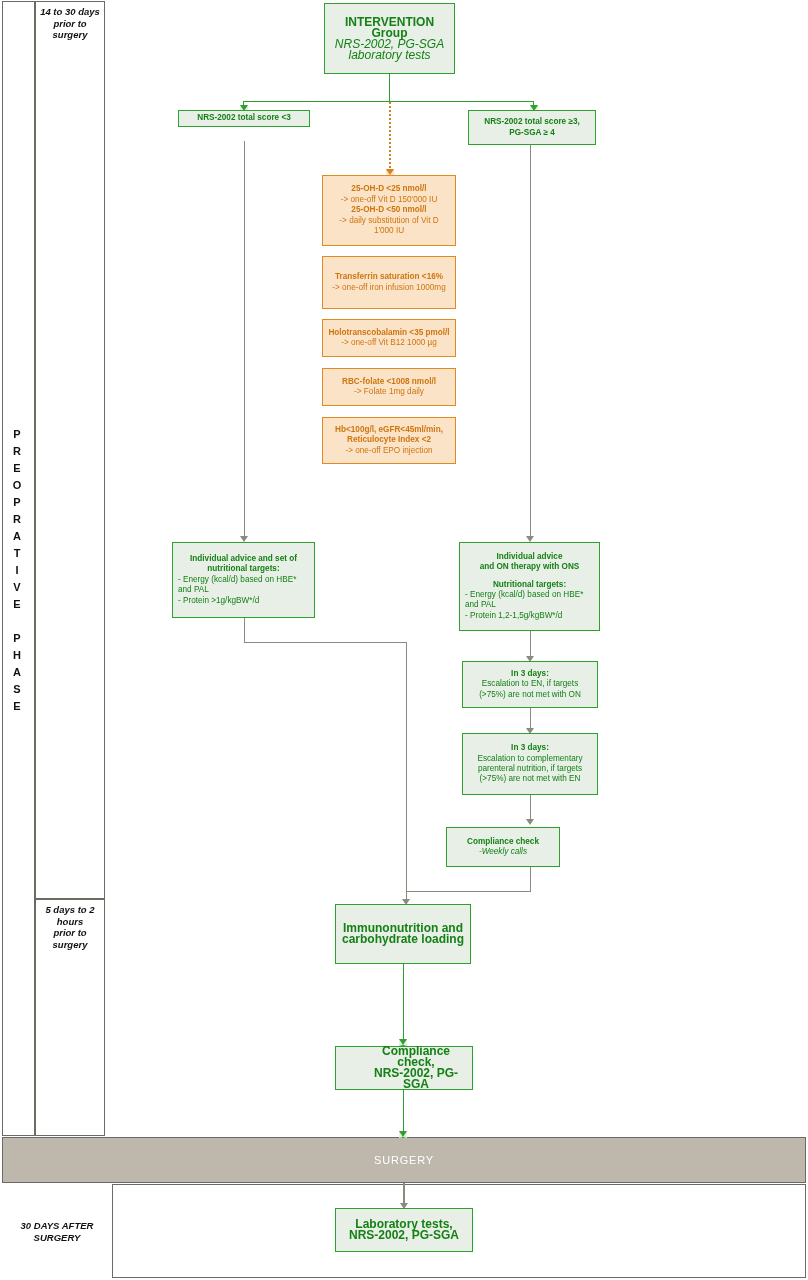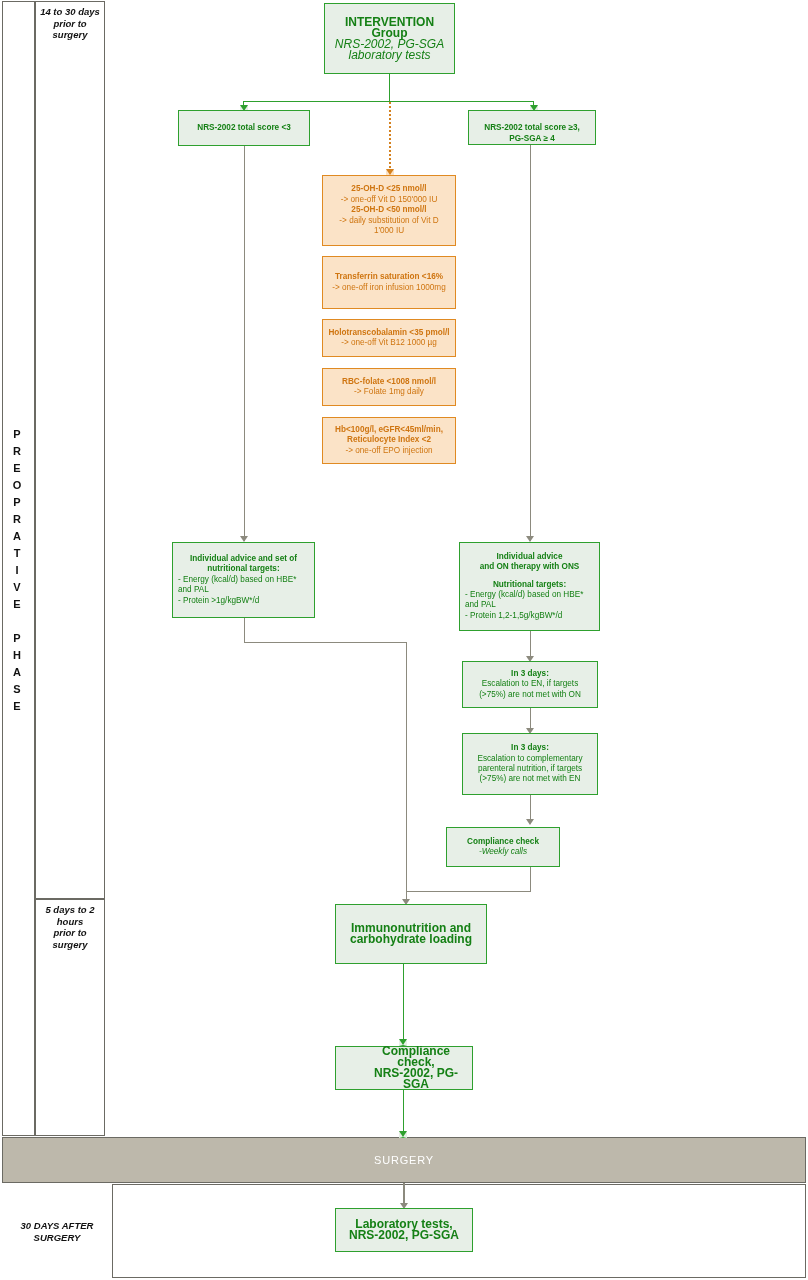--- a/index.html
+++ b/index.html
@@ -141,27 +141,27 @@
   <div class="arrow gray" style="left:400px;top:1203px;"></div>
 
   <div class="node green big" style="left:324px;top:3px;width:131px;height:71px;">
     <div class="inner" id="n-intervention">
         <div class="line b">INTERVENTION Group</div>
         <div class="line i">NRS-2002, PG-SGA</div>
         <div class="line i">laboratory tests</div>
       </div>
   </div>
 
-  <div class="node green" style="left:178px;top:110px;width:132px;height:36px;">
+  <div class="node green" style="left:178px;top:110px;width:132px;height:17px;">
     <div class="inner" id="n-low">
         <div class="line b">NRS-2002 total score &lt;3</div>
       </div>
   </div>
 
-  <div class="node green" style="left:468px;top:110px;width:128px;height:35px;align-items:flex-end;">
+  <div class="node green" style="left:468px;top:110px;width:128px;height:35px;">
     <div class="inner" id="n-high">
         <div class="line b">NRS-2002 total score  ≥3,</div>
         <div class="line b">PG-SGA  ≥ 4</div>
       </div>
   </div>
 
   <div class="node orange" style="left:322px;top:175px;width:134px;height:71px;">
     <div class="inner" id="n-vitd">
         <div class="line b">25-OH-D &lt;25 nmol/l</div>
         <div class="line">-&gt; one-off Vit D 150'000 IU</div>
@@ -240,21 +240,21 @@
       </div>
   </div>
 
   <div class="node green" style="left:446px;top:827px;width:114px;height:40px;">
     <div class="inner" id="n-weekly">
         <div class="line b">Compliance check</div>
         <div class="line i">-Weekly calls</div>
       </div>
   </div>
 
-  <div class="node green big" style="left:335px;top:904px;width:152px;height:60px;">
+  <div class="node green big" style="left:335px;top:904px;width:136px;height:60px;">
     <div class="inner" id="n-immuno">
         <div class="line b">Immunonutrition and</div>
         <div class="line b">carbohydrate loading</div>
       </div>
   </div>
 
   <div class="node green big" style="left:335px;top:1046px;width:138px;height:44px;padding-left:24px;">
     <div class="inner" id="n-compliance">
         <div class="line b">Compliance check,</div>
         <div class="line b">NRS-2002, PG-SGA</div>

